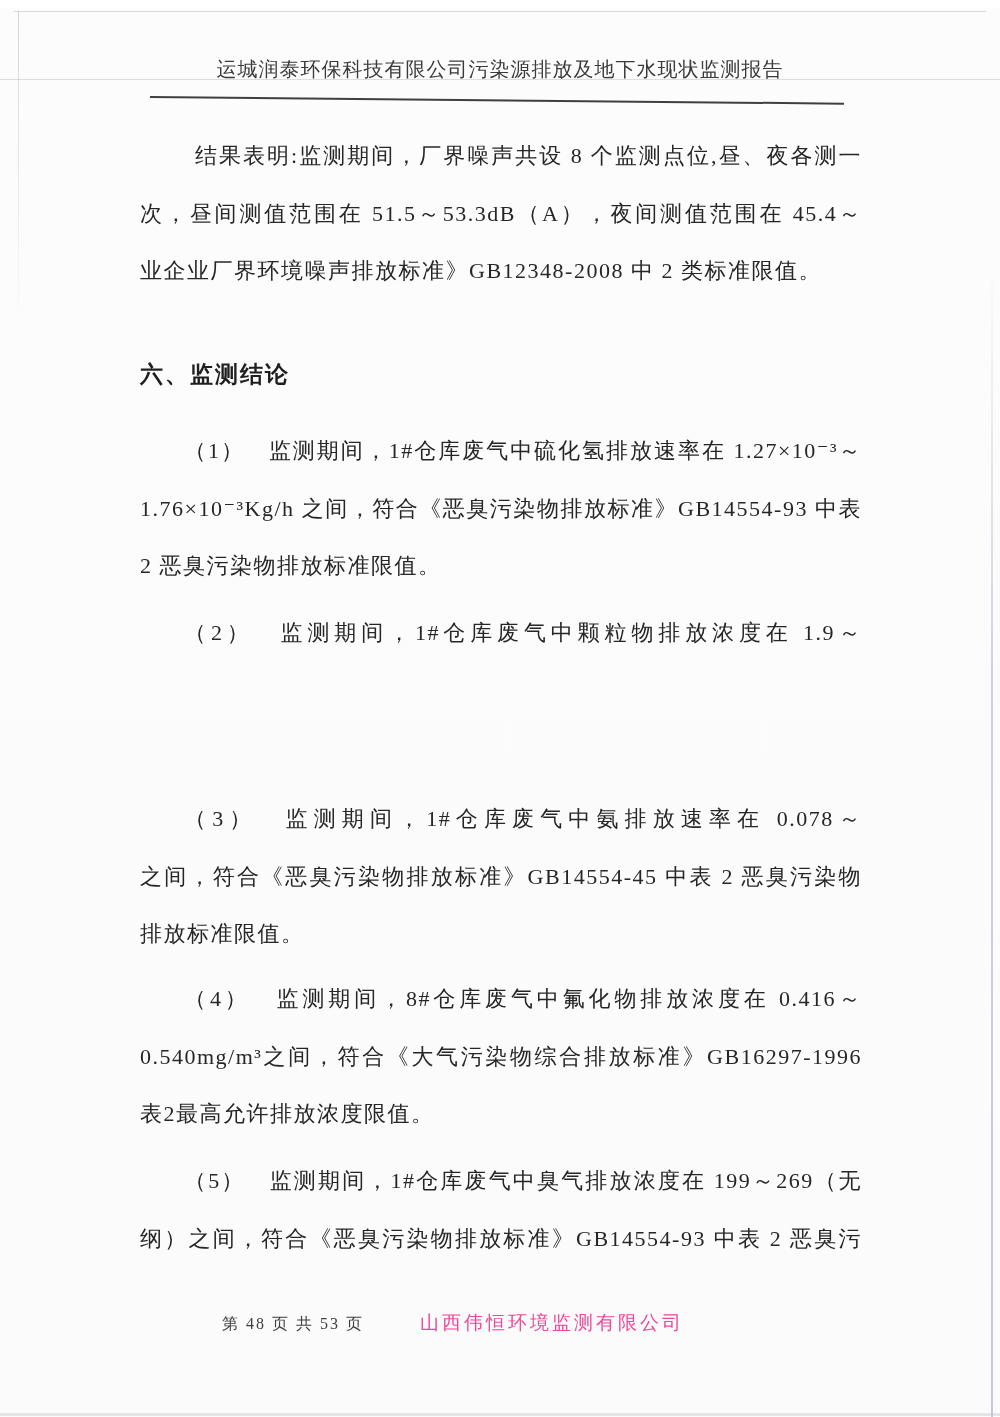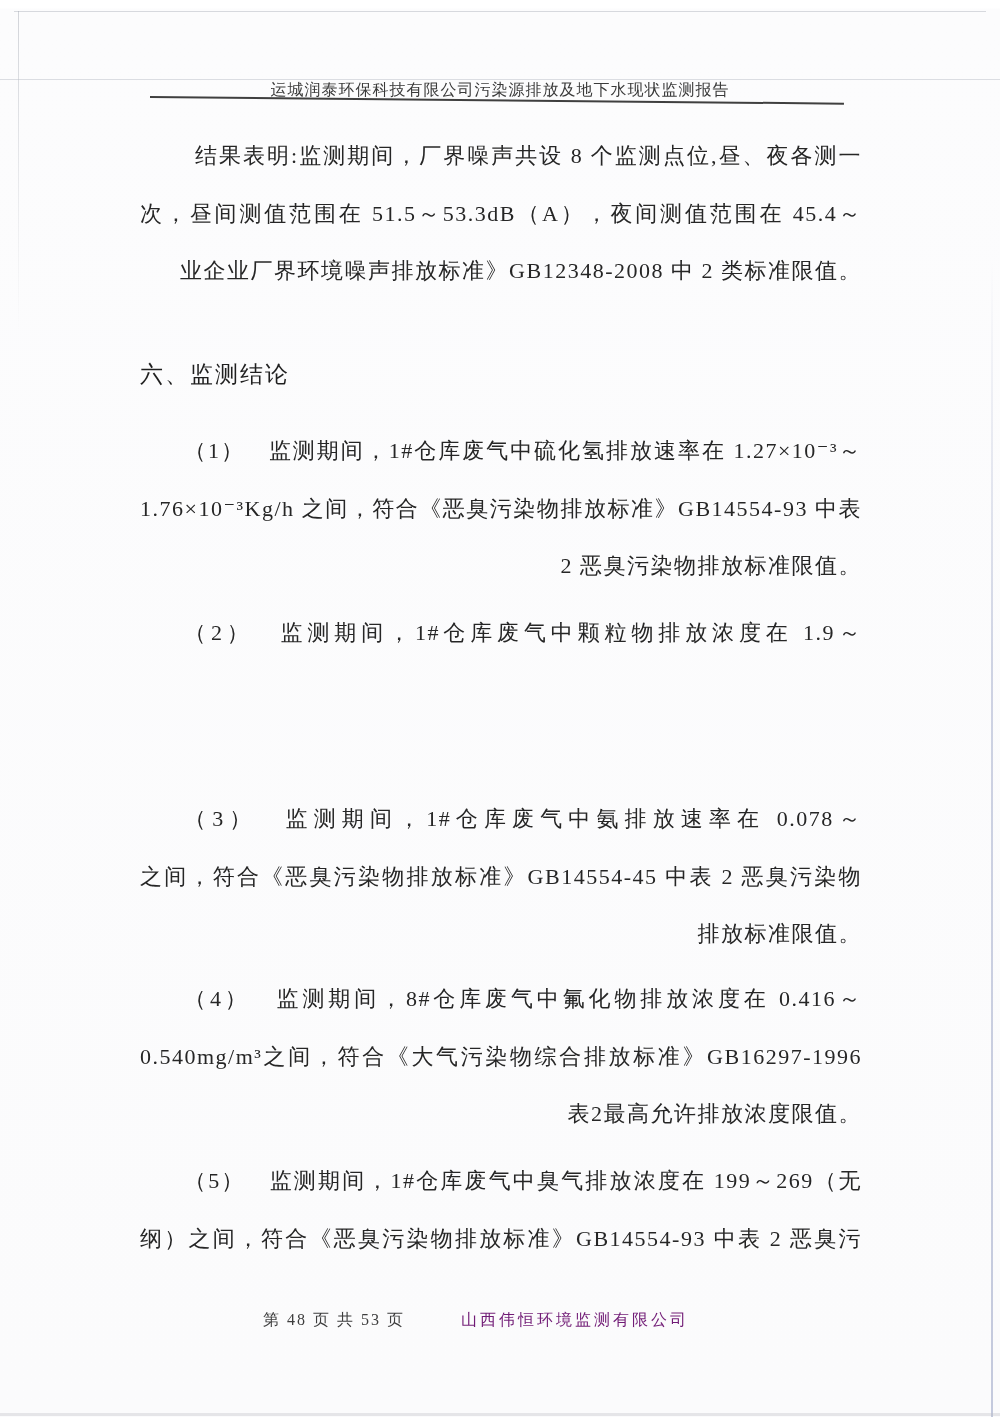--- a/index.html
+++ b/index.html
@@ -21,23 +21,23 @@
   .edge { position: absolute; pointer-events: none; }
   .edge-top    { left: 14px;  top: 11px;   width: 972px;  height: 1px;  background: rgba(160,165,175,0.40); }
   .edge-left   { left: 18px;  top: 11px;   width: 1px;    height: 320px; background: linear-gradient(rgba(160,165,175,0.45), rgba(160,165,175,0)); }
   .edge-right  { left: 991px; top: 260px;  width: 2px;    height: 1157px; background: linear-gradient(rgba(150,160,195,0), rgba(150,160,195,0.45) 35%, rgba(150,160,195,0.55)); }
   .edge-bottom { left: 0;     top: 1413px; width: 1000px; height: 3px;  background: rgba(190,190,195,0.35); }
   .artifact-line { left: 0; top: 79px; width: 1000px; height: 1px; background: rgba(185,190,200,0.5); }
 
   
   .report-header {
     position: absolute;
-    left: 0; top: 80px; width: 1000px;
+    left: 0; top: 56px; width: 1000px;
     text-align: center;
-    font-size: 16px;
+    font-size: 20px;
     letter-spacing: 1px;
     color: #3a3a3a;
   }
   .header-rule {
     position: absolute;
     left: 150px; top: 96px;
     width: 694px; height: 2.4px;
     background: #3f3f3f;
     transform: rotate(0.55deg);
     transform-origin: left center;
@@ -48,59 +48,58 @@
     position: absolute;
     left: 140px;
     width: 722px;
     font-size: 22px;
     letter-spacing: 1.5px;
   }
   .line {
     line-height: 57.5px;
     height: 57.5px;
     white-space: nowrap;
-    text-align: right;
+    text-align: left;
   }
   .line.fill {
     white-space: normal;
     text-align: justify;
     text-align-last: justify;
     overflow: hidden;
   }
   .ind1 { padding-left: 55px; }  
   .ind2 { padding-left: 44px; }  
   .line.fill.ind1, .line.fill.ind2 { padding-left: 0; text-indent: 0; }
   .line.fill.ind1 { text-indent: 55px; }
   .line.fill.ind2 { text-indent: 44px; }
 
   .section-heading {
     position: absolute;
     left: 140px; top: 352px;
     width: 722px;
     font-family: "Liberation Sans", "DejaVu Sans", sans-serif;
-    font-weight: normal;
+    font-weight: bold;
     font-size: 23px;
     letter-spacing: 2px;
     line-height: 44px;
     color: #1f1f1f;
   }
 
   
   .page-footer {
     position: absolute;
     left: 222px; top: 1310px;
     display: flex;
     align-items: baseline;
     gap: 56px;
     font-size: 16px;
     color: #3d3d3d;
     letter-spacing: 2px;
-    margin-left: 41px;
   }
-  .page-footer .company { font-size: 16px; letter-spacing: 3px; color: #701a75; }
+  .page-footer .company { font-size: 19px; letter-spacing: 3px; color: #ec4899; }
 </style>
 </head>
 <body>
 
 <div class="page">
 
   <div class="edge edge-top"></div>
   <div class="edge edge-left"></div>
   <div class="edge edge-right"></div>
   <div class="edge edge-bottom"></div>

